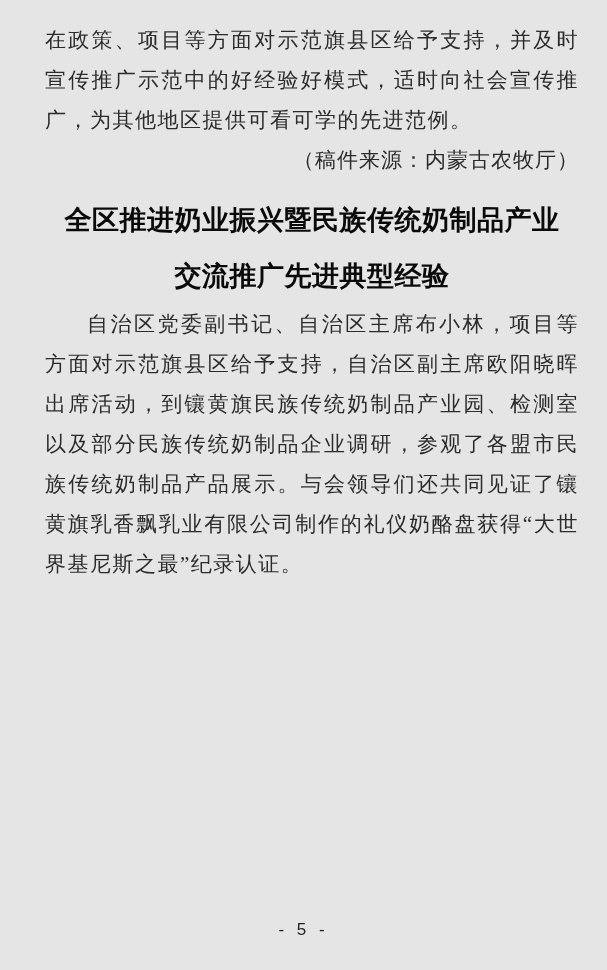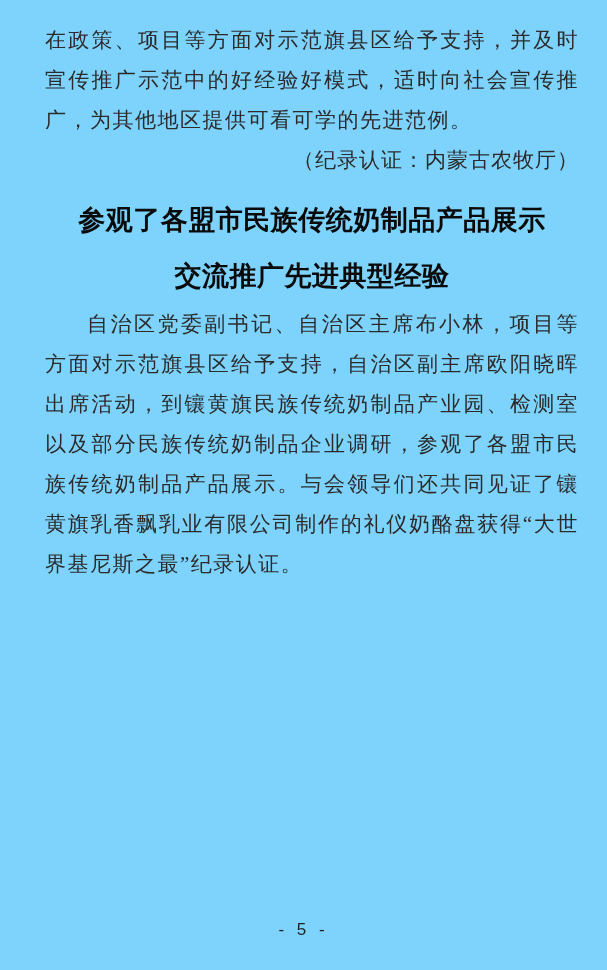--- a/index.html
+++ b/index.html
@@ -5,21 +5,21 @@
   html, body {
     margin: 0;
     padding: 0;
     background: #ffffff;
   }
   .page {
     position: relative;
     width: 607px;
     height: 970px;
     box-sizing: border-box;
-    background: #7dd3fc;
+    background: #e5e5e5;
     padding: 20px 28px 0 45px;
     font-family: "Liberation Serif", "DejaVu Serif", serif;
     color: #2b2b2b;
     overflow: hidden;
   }
   .body-text {
     margin: 0;
     font-size: 21px;
     line-height: 40px;
     letter-spacing: 1.5px;
@@ -64,24 +64,24 @@
     font-family: "Liberation Sans", "DejaVu Sans", sans-serif;
   }
 </style>
 </head>
 <body>
 
 <div class="page">
 
   <p class="body-text">在政策、项目等方面对示范旗县区给予支持，并及时宣传推广示范中的好经验好模式，适时向社会宣传推广，为其他地区提供可看可学的先进范例。</p>
 
-  <p class="source-line">（纪录认证：内蒙古农牧厅）</p>
+  <p class="source-line">（稿件来源：内蒙古农牧厅）</p>
 
   <h1 class="article-title">
-    <span class="title-line">参观了各盟市民族传统奶制品产品展示</span>
+    <span class="title-line">全区推进奶业振兴暨民族传统奶制品产业</span>
     <span class="title-line">交流推广先进典型经验</span>
   </h1>
 
 
   <p class="body-text indent">自治区党委副书记、自治区主席布小林，项目等方面对示范旗县区给予支持，自治区副主席欧阳晓晖出席活动，到镶黄旗民族传统奶制品产业园、检测室以及部分民族传统奶制品企业调研，参观了各盟市民族传统奶制品产品展示。与会领导们还共同见证了镶黄旗乳香飘乳业有限公司制作的礼仪奶酪盘获得“大世界基尼斯之最”纪录认证。</p>
 
   <div class="page-number">- 5 -</div>
 
 </div>
 

